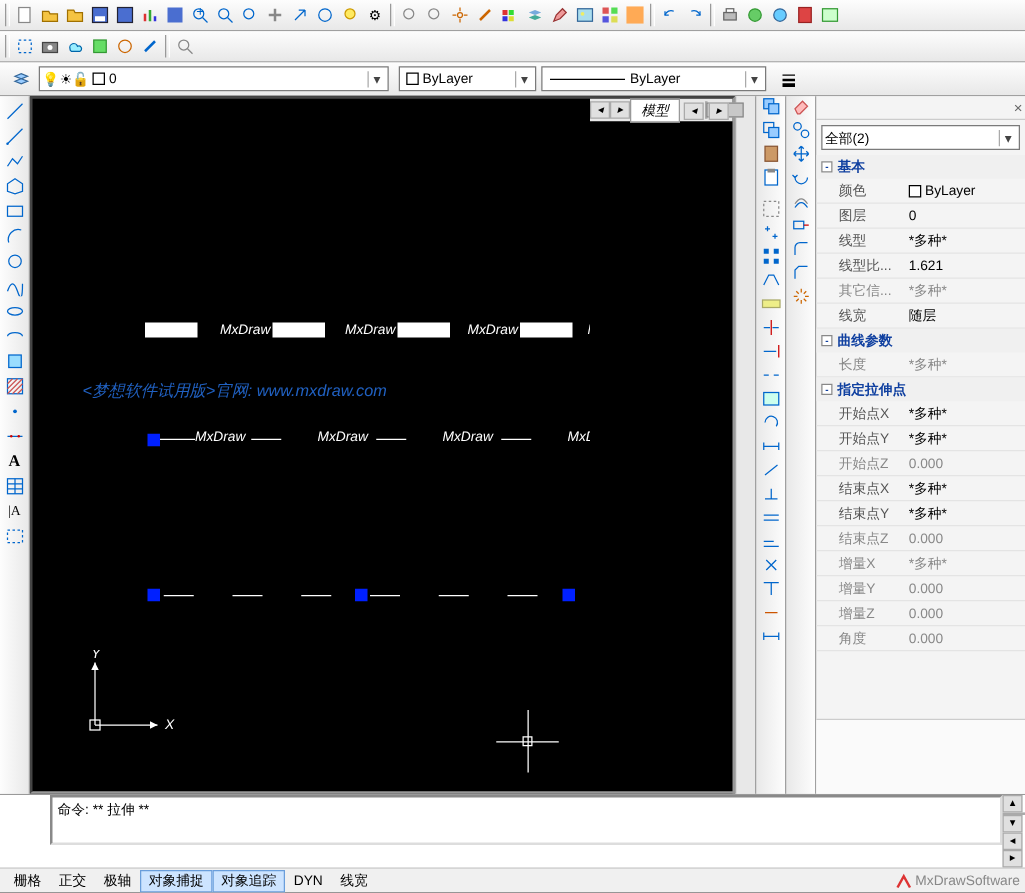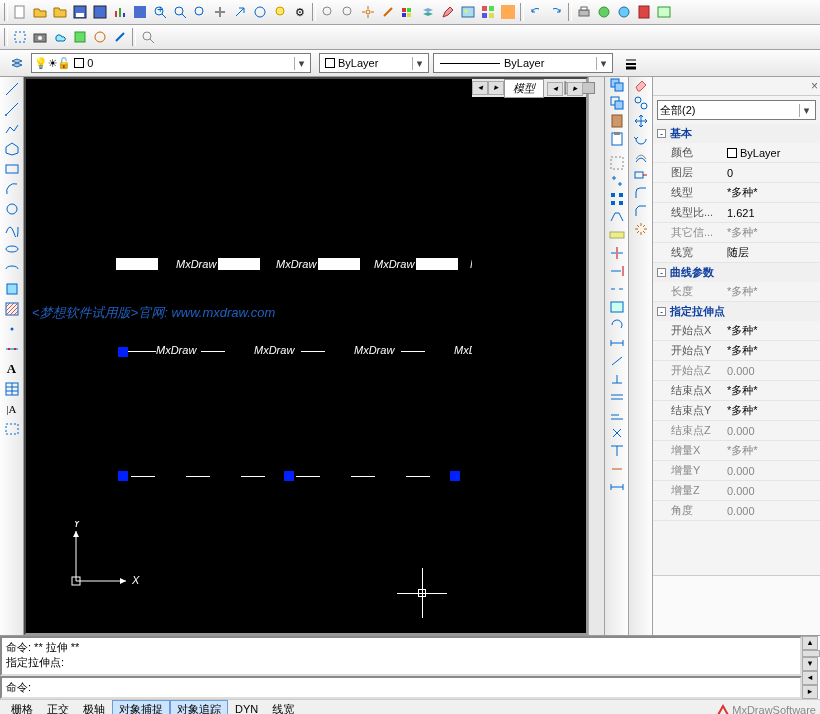--- a/index.html
+++ b/index.html
@@ -10,21 +10,21 @@
 .layer-bar { display: flex; align-items: center; gap: 4px; padding: 3px; border-bottom: 1px solid #a0a0a0; background: linear-gradient(#fdfdfd, #e8e8e8); }
 .dd { display: flex; align-items: center; background: #fff; border: 1px solid #7a7a7a; height: 20px; padding: 0 2px; }
 .dd .arrow { width: 14px; text-align: center; color: #444; border-left: 1px solid #aaa; cursor: pointer; }
 .mid { display: flex; height: 558px; }
 .vtb { width: 24px; background: linear-gradient(90deg,#fdfdfd,#e8e8e8); border-right: 1px solid #a0a0a0; display: flex; flex-direction: column; align-items: center; padding-top: 2px; }
 .vtb .vb { width: 20px; height: 20px; display: flex; align-items: center; justify-content: center; cursor: pointer; }
 .canvas-wrap { flex: 1; display: flex; flex-direction: row; background: #000; border: 2px inset #999; font-style: italic; }
 .canvas { flex: 1; position: relative; overflow: hidden; color: #fff; }
 .wm { position: absolute; color: #fff; font-size: 11px; }
 .wm-block { position: absolute; background: #fff; width: 42px; height: 12px; }
-.url { position: absolute; color: #2060c0; font-size: 13px; left: 6px; top: 225px; }
+.url { position: absolute; color: #2060c0; font-size: 13px; left: 40px; top: 225px; }
 .grip-h { position: absolute; width: 10px; height: 10px; background: #0020ff; }
 .dash { position: absolute; height: 1px; background: #fff; width: 24px; }
 .ucs { position: absolute; left: 40px; bottom: 30px; color: #fff; }
 .cursor { position: absolute; right: 50px; bottom: 40px; }
 .cursor .h { position: absolute; width: 50px; height: 1px; background: #fff; top: 0; left: -25px; }
 .cursor .v { position: absolute; width: 1px; height: 50px; background: #fff; left: 0; top: -25px; }
 .cursor .box { position: absolute; width: 8px; height: 8px; border: 1px solid #fff; left: -4px; top: -4px; }
 .scroll-area { height: 18px; background: #e8e8e8; display: flex; align-items: center; }
 .tab { padding: 1px 8px; background: #fff; border: 1px solid #999; font-size: 11px; }
 .sb-h { flex: 1; height: 14px; background: #e0e0e0; border: 1px solid #aaa; margin: 0 20px; position: relative; }
@@ -41,21 +41,21 @@
 .prow .pn { width: 70px; padding: 2px 4px 2px 18px; color: #555; }
 .prow .pv { flex: 1; padding: 2px 4px; color: #000; display: flex; align-items: center; gap: 3px; }
 .prow.dis .pn, .prow.dis .pv { color: #888; }
 .colsw { width: 10px; height: 10px; border: 1px solid #000; background: #fff; }
 .pdesc { height: 60px; border-top: 1px solid #ccc; background: #fafafa; }
 .cmd { border-top: 1px solid #999; background: #fff; }
 .cmd-hist { height: 40px; padding: 2px 4px; font-size: 11px; overflow: hidden; border: 2px inset #ddd; background: #fff; }
 .cmd-in { display: flex; align-items: center; padding: 2px 4px; border: 2px inset #ddd; background: #fff; }
 .cmd-scroll { display: flex; flex-direction: column; width: 18px; }
 .cmd-area { display: flex; }
-.cmd-left { flex: 1; }
+.cmd-left { flex: 1; margin-left: 40px; }
 .status { display: flex; align-items: center; height: 20px; background: #f0f0f0; border-top: 1px solid #ccc; font-size: 11px; padding: 0 4px; gap: 0; }
 .status .coords { flex: 0 0 200px; }
 .status .st-btn { padding: 2px 6px; border: 1px solid transparent; cursor: pointer; }
 .status .st-btn.on { background: #cde4ff; border: 1px solid #6a9edb; }
 .status .spacer { flex: 1; }
 .logo { display: flex; align-items: center; gap: 2px; color: #888; }
 .sv { width: 16px; background: #e8e8e8; border-left: 1px solid #aaa; }
 </style>
 </head>
 <body>
@@ -738,25 +738,20 @@
       </div>
     <div class="pdesc"></div>
   </div>
 </div>
 
 <div class="cmd">
   <div class="cmd-area">
     <div class="cmd-left">
       <div class="cmd-hist">
         <div>命令: ** 拉伸 **</div>
-        <div>指定拉伸点:</div>
-      </div>
-      <div class="cmd-in">
-        <span>命令:</span>
-        <input style="border: none; flex: 1 1 0%; outline: none; margin-left: 4px; font-size: 11px;">
       </div>
     </div>
     <div class="cmd-scroll">
       <div class="scroll-btn">▴</div>
       <div style="flex:1;background:#e0e0e0;border:1px solid #aaa"></div>
       <div class="scroll-btn">▾</div>
       <div class="scroll-btn">◂</div>
       <div class="scroll-btn">▸</div>
     </div>
   </div>

